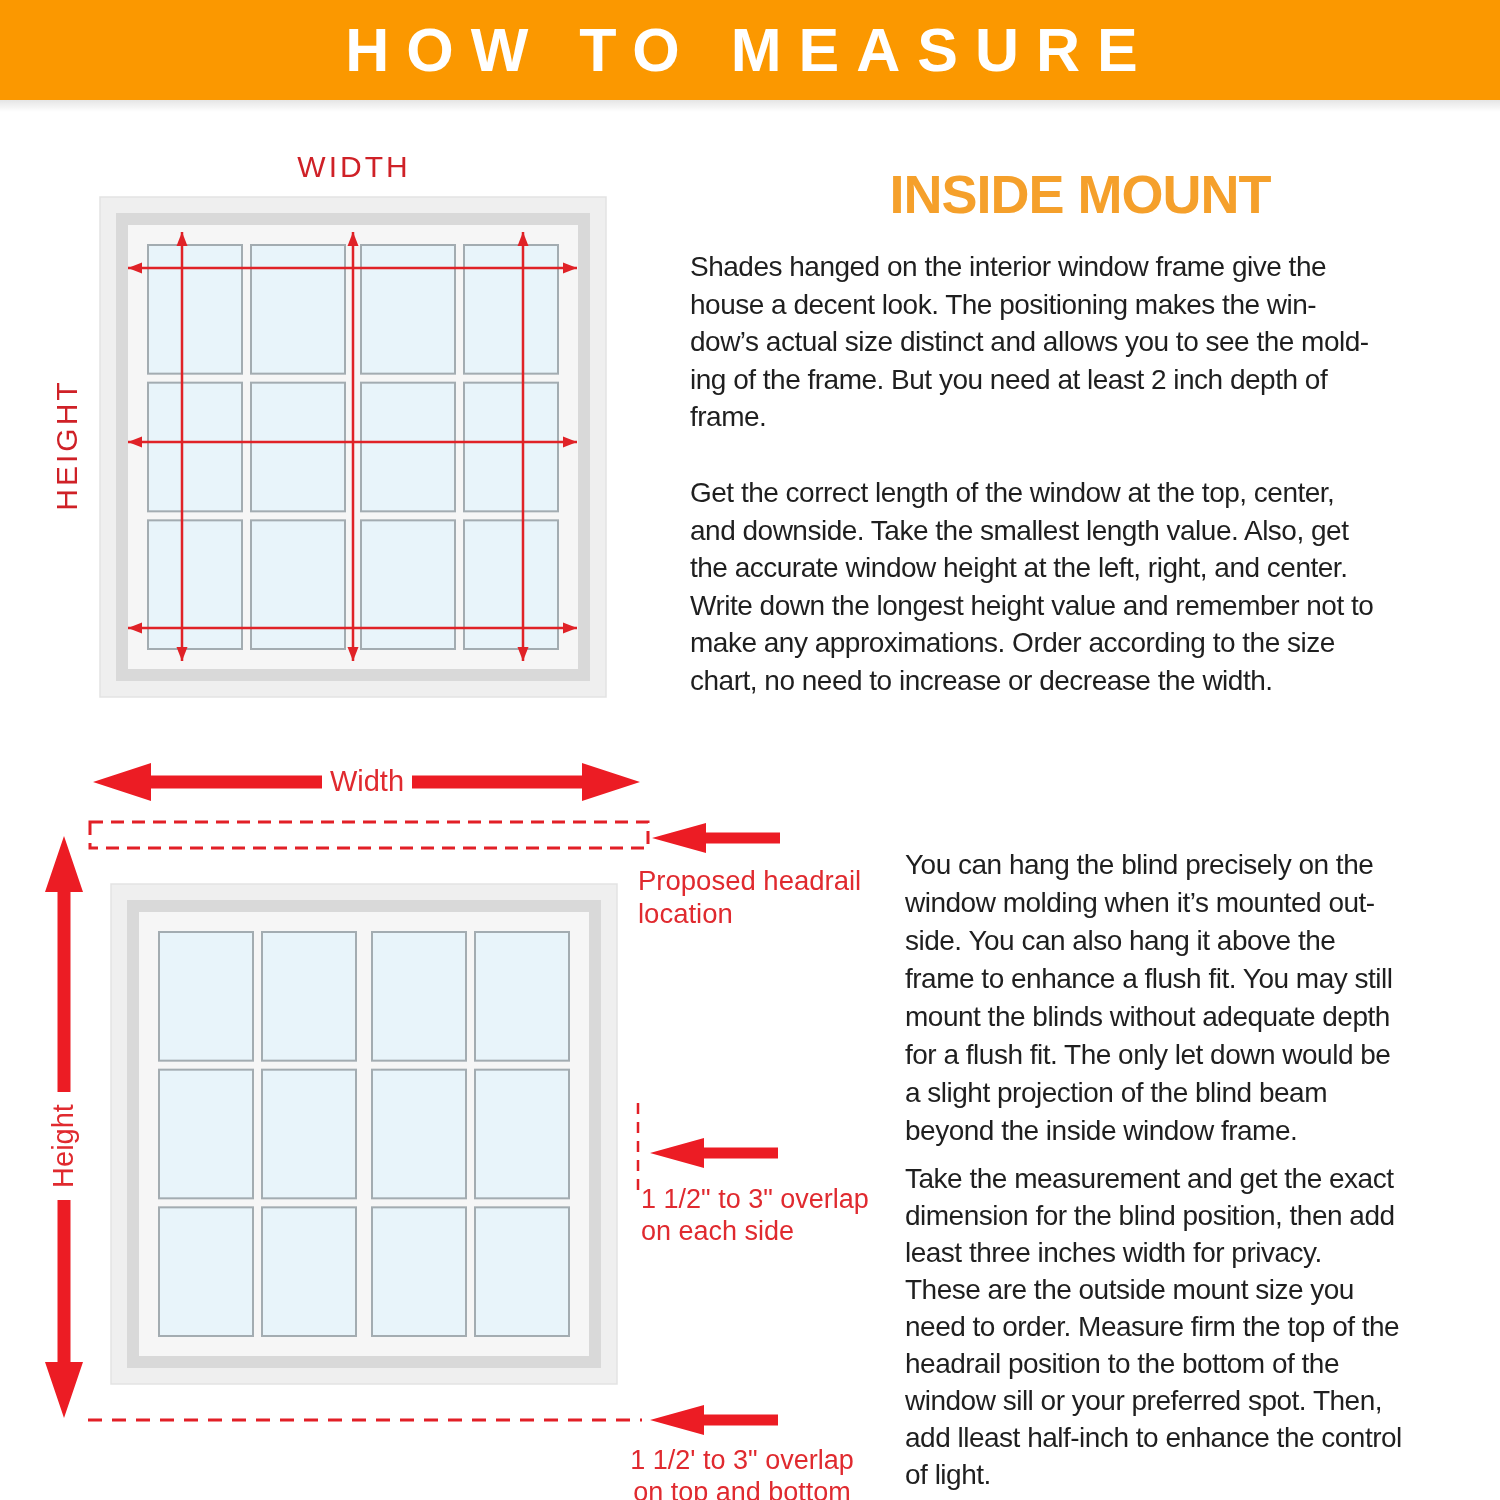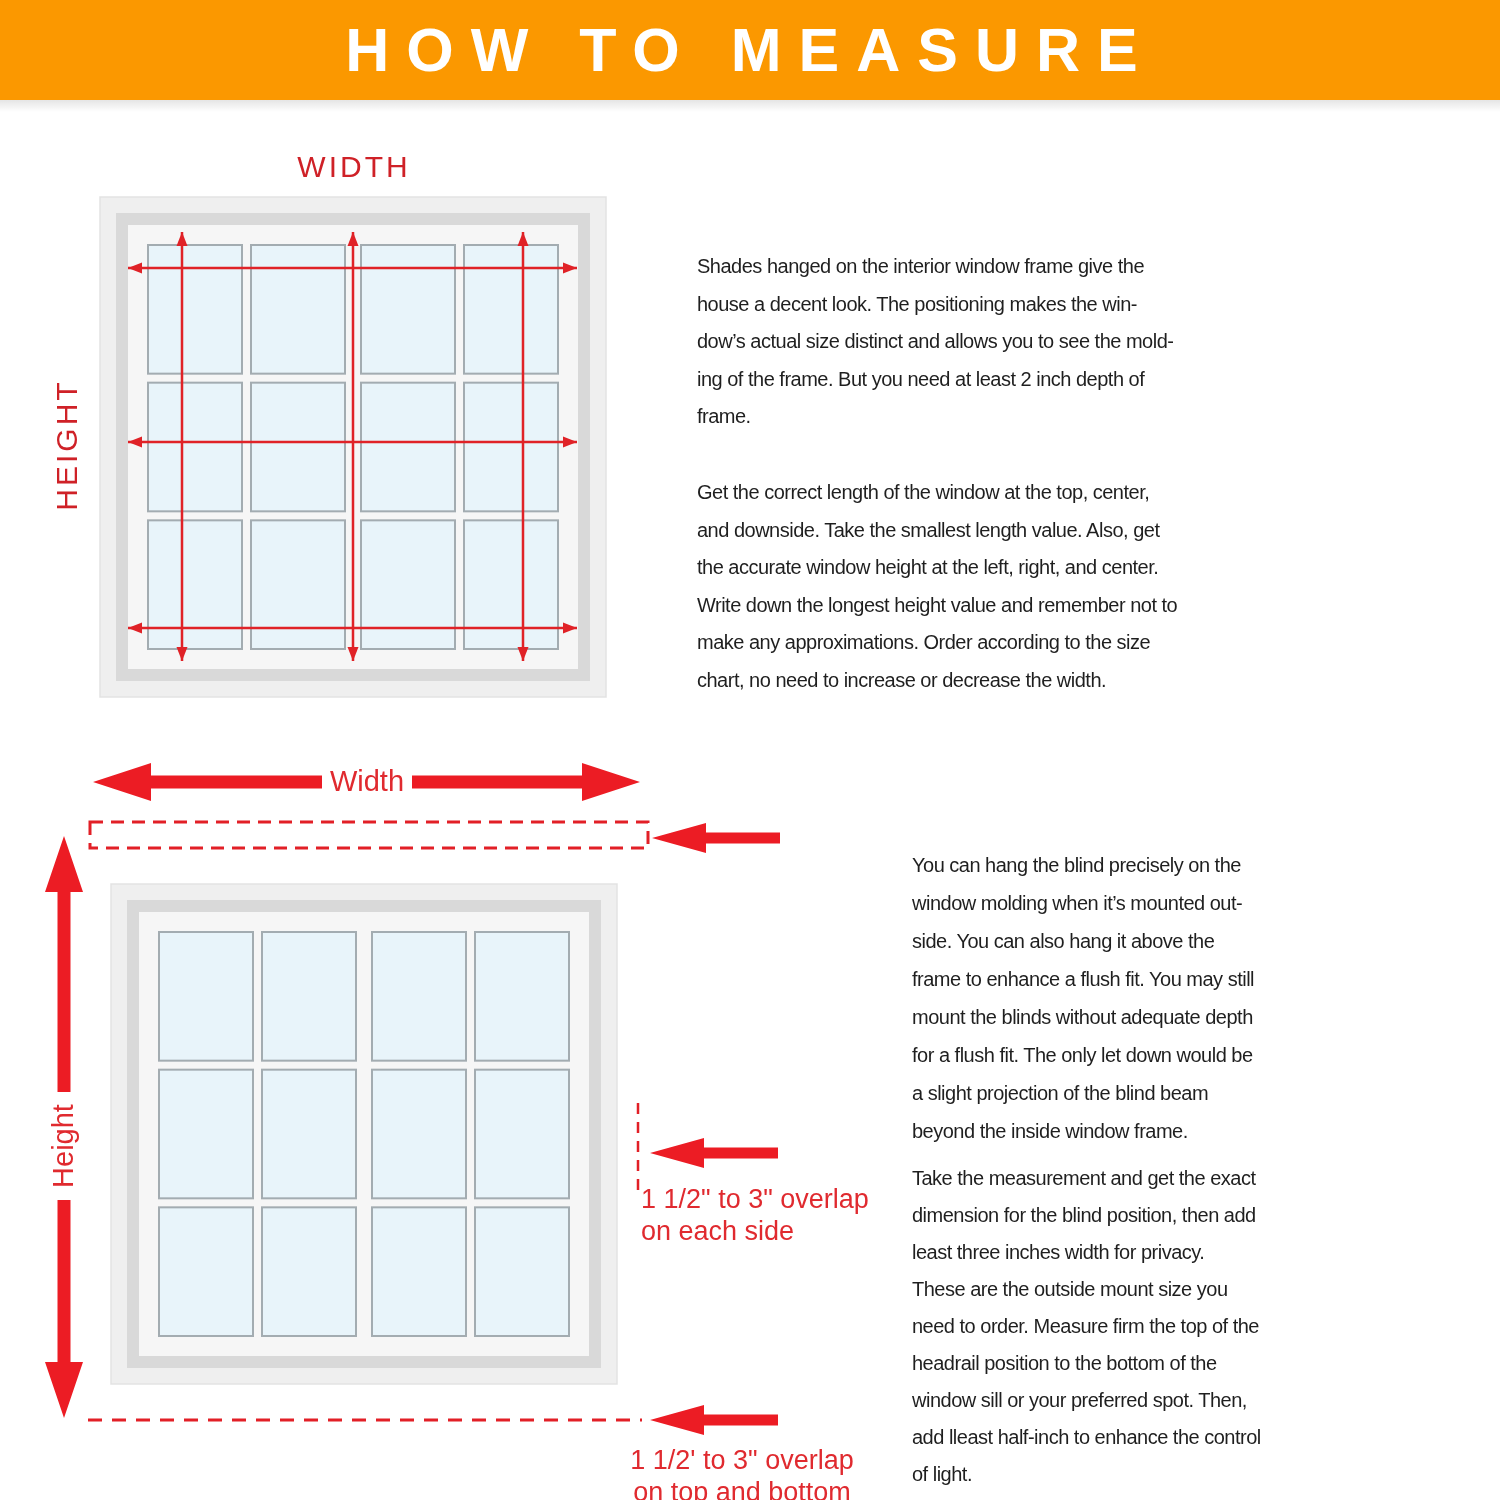--- a/index.html
+++ b/index.html
@@ -11,21 +11,21 @@
   #page{position:relative;width:1500px;height:1500px;overflow:hidden;background:#fff;}
 
   
   .banner{position:absolute;left:0;top:0;width:1500px;height:100px;background:var(--banner);
           display:flex;align-items:center;justify-content:center;}
   .banner h1{margin:0;color:#fff;font-size:61px;font-weight:bold;letter-spacing:17px;white-space:nowrap;}
   .banner-shadow{position:absolute;left:0;top:100px;width:1500px;height:12px;
           background:linear-gradient(rgba(0,0,0,0.10),rgba(0,0,0,0));}
 
   
-  .para{position:absolute;color:var(--body-text);font-size:20px;letter-spacing:-0.5px;margin-left:7px;}
+  .para{position:absolute;color:var(--body-text);font-size:28px;letter-spacing:-0.5px;}
   .h-orange{position:absolute;color:var(--heading);font-weight:bold;font-size:54px;
             letter-spacing:-1px;text-align:center;white-space:nowrap;}
   .red-cap{position:absolute;color:var(--dim-red);font-size:30px;letter-spacing:3px;text-align:center;}
   .red-label{position:absolute;color:var(--label-red);font-size:27.5px;line-height:33px;}
   .rot{transform:rotate(-90deg);transform-origin:center center;}
 
   
   svg{position:absolute;overflow:visible;}
   .w-outer{fill:#EFEFEF;stroke:#E3E3E3;stroke-width:1.5;}
   .w-band{fill:#D9D9D9;}
@@ -83,20 +83,21 @@
       <polygon points="182,232 176.5,246 187.5,246" class="thin-head"></polygon>
       <polygon points="182,661 187.5,647 176.5,647" class="thin-head"></polygon>
       <line x1="353" y1="232" x2="353" y2="661" class="thin"></line>
       <polygon points="353,232 347.5,246 358.5,246" class="thin-head"></polygon>
       <polygon points="353,661 358.5,647 347.5,647" class="thin-head"></polygon>
       <line x1="523" y1="232" x2="523" y2="661" class="thin"></line>
       <polygon points="523,232 517.5,246 528.5,246" class="thin-head"></polygon>
       <polygon points="523,661 528.5,647 517.5,647" class="thin-head"></polygon>
     </svg>
 
+  <div class="h-orange" style="left:690px;top:163px;width:780px;">INSIDE MOUNT</div>
   <div class="para" style="left:690px;top:248px;width:800px;line-height:37.5px;">Shades hanged on the interior window frame give the<br>house a decent look. The positioning makes the win-<br>dow’s actual size distinct and allows you to see the mold-<br>ing of the frame. But you need at least 2 inch depth of<br>frame.</div>
   <div class="para" style="left:690px;top:474px;width:800px;line-height:37.5px;">Get the correct length of the window at the top, center,<br>and downside. Take the smallest length value. Also, get<br>the accurate window height at the left, right, and center.<br>Write down the longest height value and remember not to<br>make any approximations. Order according to the size<br>chart, no need to increase or decrease the width.</div>
 
   <svg id="win-bottom" style="left:111px;top:884px;" width="506" height="500" viewBox="0 0 506 500">
       <rect x="0" y="0" width="506" height="500" class="w-outer"></rect>
       <rect x="16" y="16" width="474" height="468" class="w-band"></rect>
       <rect x="28" y="28" width="450" height="444" class="w-sash"></rect>
       <rect x="48" y="48" width="94" height="128.66666666666666" class="w-pane"></rect>
       <rect x="48" y="185.66666666666666" width="94" height="128.66666666666666" class="w-pane"></rect>
       <rect x="48" y="323.3333333333333" width="94" height="128.66666666666666" class="w-pane"></rect>
@@ -125,19 +126,20 @@
 
     <line class="dashed-line" x1="638" y1="1103" x2="638" y2="1196"></line>
     <polygon class="thick" points="650,1153 704,1138 704,1147.5 778,1147.5 778,1158.5 704,1158.5 704,1168"></polygon>
 
     <line class="dashed-line2" x1="88" y1="1420" x2="642" y2="1420"></line>
     <polygon class="thick" points="650,1420 704,1405 704,1414.5 778,1414.5 778,1425.5 704,1425.5 704,1435"></polygon>
   </svg>
 
   <div class="red-label" style="left:307px;top:765px;width:120px;text-align:center;font-size:29px;">Width</div>
   <div class="red-label rot" style="left:3px;top:1128px;width:120px;height:36px;line-height:36px;text-align:center;font-size:29px;">Height</div>
+  <div class="red-label" style="left:638px;top:864px;width:250px;">Proposed headrail<br>location</div>
   <div class="red-label" style="left:641px;top:1183px;width:250px;font-size:27px;line-height:32px;">1 1/2" to 3" overlap<br>on each side</div>
   <div class="red-label" style="left:628px;top:1444px;width:228px;text-align:center;font-size:27px;line-height:32px;">1 1/2' to 3" overlap<br>on top and bottom</div>
 
   <div class="para" style="left:905px;top:846px;width:580px;line-height:38px;">You can hang the blind precisely on the<br>window molding when it’s mounted out-<br>side. You can also hang it above the<br>frame to enhance a flush fit. You may still<br>mount the blinds without adequate depth<br>for a flush fit. The only let down would be<br>a slight projection of the blind beam<br>beyond the inside window frame.</div>
   <div class="para" style="left:905px;top:1160px;width:590px;line-height:37px;">Take the measurement and get the exact<br>dimension for the blind position, then add<br>least three inches width for privacy.<br>These are the outside mount size you<br>need to order. Measure firm the top of the<br>headrail position to the bottom of the<br>window sill or your preferred spot. Then,<br>add lleast half-inch to enhance the control<br>of light.</div>
 
 </div>
 
 </body></html>

